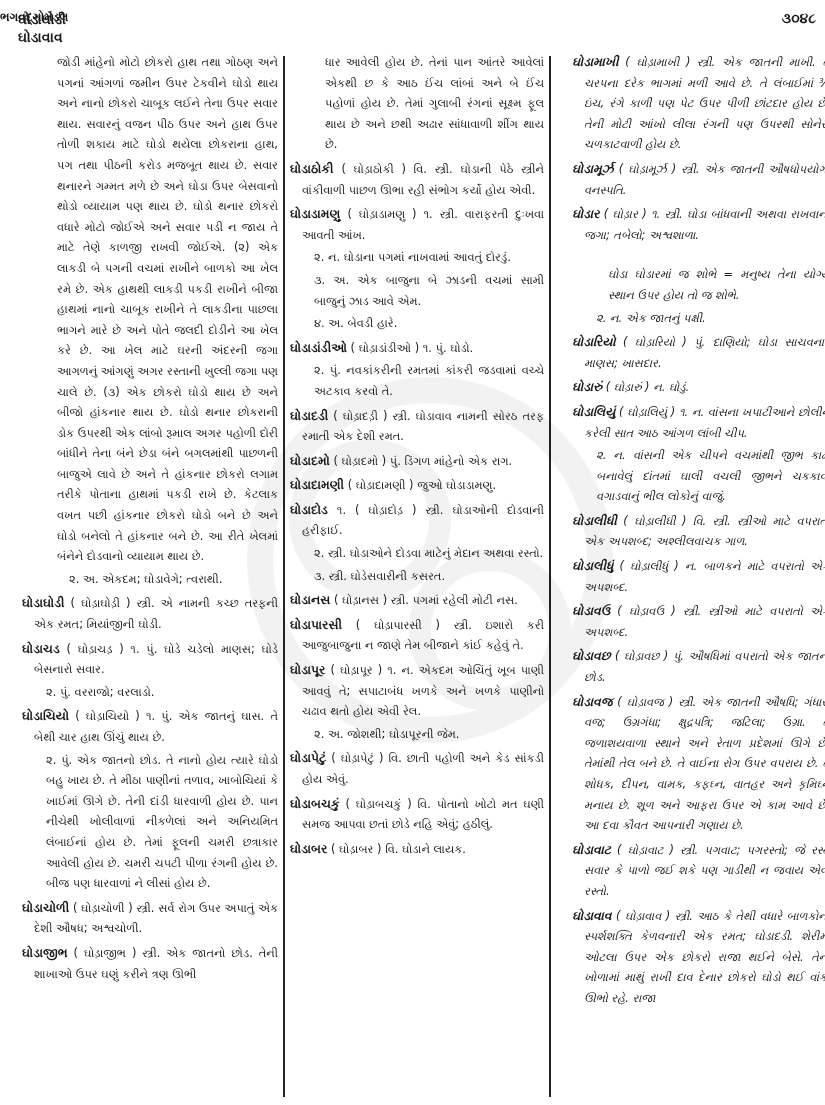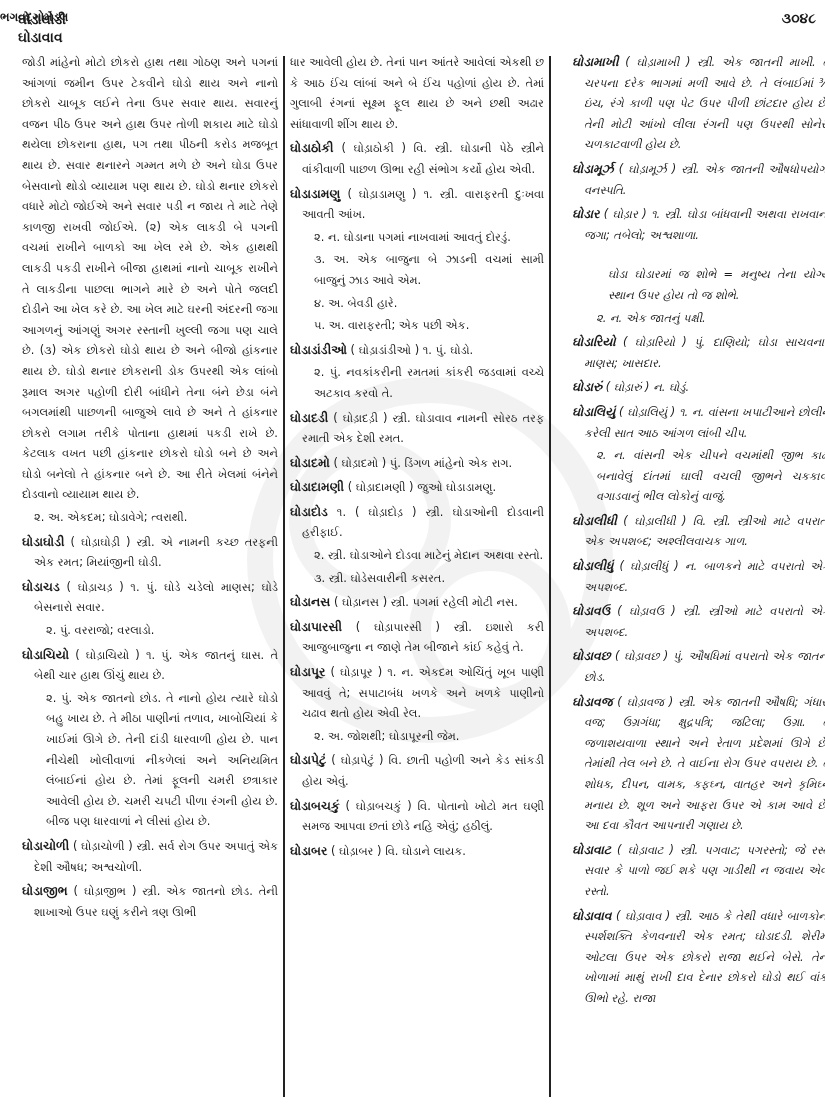--- a/index.html
+++ b/index.html
@@ -31,21 +31,21 @@
   }
   .col1 { left: 22px; width: 256px; }
   .col2 { left: 290px; width: 254px; }
   .col3 { left: 572px; width: 258px; font-style: italic; }
   .divider {
     position: absolute; top: 56px; bottom: 8px; width: 2px; background: #222;
   }
   .div1 { left: 283px; }
   .div2 { left: 549px; }
   .entry { margin: 0 0 4px 0; padding-left: 12px; text-indent: -12px; }
-  .entry.cont { padding-left: 0; text-indent: 0; }
+  .entry.cont { padding-left: 0; text-indent: 0; margin-left: 35px; }
   .hw { font-weight: bold; font-size: 12.4px; }
   .sense { display: block; padding-left: 12px; text-indent: 0; margin-top: 2px; }
   .proverb { display: block; padding-left: 24px; text-indent: 0; margin-top: 19px; }
 </style>
 </head>
 <body>
 
 <div class="page">
 
   <svg class="watermark" viewBox="0 0 380 460">
@@ -68,21 +68,21 @@
       <div class="entry cont"><span>જોડી માંહેનો મોટો છોકરો હાથ તથા ગોઠણ અને પગનાં આંગળાં જમીન ઉપર ટેકવીને ઘોડો થાય અને નાનો છોકરો ચાબૂક લઈને તેના ઉપર સવાર થાય. સવારનું વજન પીઠ ઉપર અને હાથ ઉપર તોળી શકાય માટે ઘોડો થયેલા છોકરાના હાથ, પગ તથા પીઠની કરોડ મજબૂત થાય છે. સવાર થનારને ગમ્મત મળે છે અને ઘોડા ઉપર બેસવાનો થોડો વ્યાયામ પણ થાય છે. ઘોડો થનાર છોકરો વધારે મોટો જોઈએ અને સવાર પડી ન જાય તે માટે તેણે કાળજી રાખવી જોઈએ. (૨) એક લાકડી બે પગની વચમાં રાખીને બાળકો આ ખેલ રમે છે. એક હાથથી લાકડી પકડી રાખીને બીજા હાથમાં નાનો ચાબૂક રાખીને તે લાકડીના પાછલા ભાગને મારે છે અને પોતે જલદી દોડીને આ ખેલ કરે છે. આ ખેલ માટે ઘરની અંદરની જગા આગળનું આંગણું અગર રસ્તાની ખુલ્લી જગા પણ ચાલે છે. (૩) એક છોકરો ઘોડો થાય છે અને બીજો હાંકનાર થાય છે. ઘોડો થનાર છોકરાની ડોક ઉપરથી એક લાંબો રૂમાલ અગર પહોળી દોરી બાંધીને તેના બંને છેડા બંને બગલમાંથી પાછળની બાજુએ લાવે છે અને તે હાંકનાર છોકરો લગામ તરીકે પોતાના હાથમાં પકડી રાખે છે. કેટલાક વખત પછી હાંકનાર છોકરો ઘોડો બને છે અને ઘોડો બનેલો તે હાંકનાર બને છે. આ રીતે ખેલમાં બંનેને દોડવાનો વ્યાયામ થાય છે.</span><span class="sense">૨. અ. એકદમ; ઘોડાવેગે; ત્વરાથી.</span></div>
       <div class="entry"><span class="hw">ઘોડાઘોડી</span> <span>( ઘોડ઼ાઘોડ઼ી )</span> <span>સ્ત્રી. એ નામની કચ્છ તરફની એક રમત; મિયાંજીની ઘોડી.</span></div>
       <div class="entry"><span class="hw">ઘોડાચડ</span> <span>( ઘોડ઼ાચડ઼ )</span> <span>૧. પું. ઘોડે ચડેલો માણસ; ઘોડે બેસનારો સવાર.</span><span class="sense">૨. પું. વરરાજો; વરલાડો.</span></div>
       <div class="entry"><span class="hw">ઘોડાચિયો</span> <span>( ઘોડ઼ાચિયો )</span> <span>૧. પું. એક જાતનું ઘાસ. તે બેથી ચાર હાથ ઊંચું થાય છે.</span><span class="sense">૨. પું. એક જાતનો છોડ. તે નાનો હોય ત્યારે ઘોડો બહુ ખાય છે. તે મીઠા પાણીનાં તળાવ, ખાબોચિયાં કે ખાઈમાં ઊગે છે. તેની દાંડી ધારવાળી હોય છે. પાન નીચેથી ખોલીવાળાં નીકળેલાં અને અનિયમિત લંબાઈનાં હોય છે. તેમાં ફૂલની ચમરી છત્રાકાર આવેલી હોય છે. ચમરી ચપટી પીળા રંગની હોય છે. બીજ પણ ધારવાળાં ને લીસાં હોય છે.</span></div>
       <div class="entry"><span class="hw">ઘોડાચોળી</span> <span>( ઘોડ઼ાચોળી )</span> <span>સ્ત્રી. સર્વ રોગ ઉપર અપાતું એક દેશી ઔષધ; અશ્વચોળી.</span></div>
       <div class="entry"><span class="hw">ઘોડાજીભ</span> <span>( ઘોડ઼ાજીભ )</span> <span>સ્ત્રી. એક જાતનો છોડ. તેની શાખાઓ ઉપર ઘણું કરીને ત્રણ ઊભી</span></div>
     </div>
   <div class="col col2">
       <div class="entry cont"><span>ધાર આવેલી હોય છે. તેનાં પાન આંતરે આવેલાં એકથી છ કે આઠ ઈંચ લાંબાં અને બે ઈંચ પહોળાં હોય છે. તેમાં ગુલાબી રંગનાં સૂક્ષ્મ ફૂલ થાય છે અને છથી અઢાર સાંધાવાળી શીંગ થાય છે.</span></div>
       <div class="entry"><span class="hw">ઘોડાઠોકી</span> <span>( ઘોડ઼ાઠોકી )</span> <span>વિ. સ્ત્રી. ઘોડાની પેઠે સ્ત્રીને વાંકીવાળી પાછળ ઊભા રહી સંભોગ કર્યો હોય એવી.</span></div>
-      <div class="entry"><span class="hw">ઘોડાડામણુ</span> <span>( ઘોડ઼ાડામણુ )</span> <span>૧. સ્ત્રી. વારાફરતી દુઃખવા આવતી આંખ.</span><span class="sense">૨. ન. ઘોડાના પગમાં નાખવામાં આવતું દોરડું.</span><span class="sense">૩. અ. એક બાજુના બે ઝાડની વચમાં સામી બાજુનું ઝાડ આવે એમ.</span><span class="sense">૪. અ. બેવડી હારે.</span><span class="sense">૫. અ. વારાફરતી; એક પછી એક.</span></div>
+      <div class="entry"><span class="hw">ઘોડાડામણુ</span> <span>( ઘોડ઼ાડામણુ )</span> <span>૧. સ્ત્રી. વારાફરતી દુઃખવા આવતી આંખ.</span><span class="sense">૨. ન. ઘોડાના પગમાં નાખવામાં આવતું દોરડું.</span><span class="sense">૩. અ. એક બાજુના બે ઝાડની વચમાં સામી બાજુનું ઝાડ આવે એમ.</span><span class="sense">૪. અ. બેવડી હારે.</span></div>
       <div class="entry"><span class="hw">ઘોડાડાંડીઓ</span> <span>( ઘોડ઼ાડાંડીઓ )</span> <span>૧. પું. ઘોડો.</span><span class="sense">૨. પું. નવકાંકરીની રમતમાં કાંકરી જડવામાં વચ્ચે અટકાવ કરવો તે.</span></div>
       <div class="entry"><span class="hw">ઘોડાદડી</span> <span>( ઘોડ઼ાદડ઼ી )</span> <span>સ્ત્રી. ઘોડાવાવ નામની સોરઠ તરફ રમાતી એક દેશી રમત.</span></div>
       <div class="entry"><span class="hw">ઘોડાદમો</span> <span>( ઘોડ઼ાદમો )</span> <span>પું. ડિંગળ માંહેનો એક રાગ.</span></div>
       <div class="entry"><span class="hw">ઘોડાદામણી</span> <span>( ઘોડ઼ાદામણી )</span> <span>જુઓ ઘોડાડામણુ.</span></div>
       <div class="entry"><span class="hw">ઘોડાદોડ</span> <span>૧. ( ઘોડ઼ાદોડ઼ )</span> <span>સ્ત્રી. ઘોડાઓની દોડવાની હરીફાઈ.</span><span class="sense">૨. સ્ત્રી. ઘોડાઓને દોડવા માટેનું મેદાન અથવા રસ્તો.</span><span class="sense">૩. સ્ત્રી. ઘોડેસવારીની કસરત.</span></div>
       <div class="entry"><span class="hw">ઘોડાનસ</span> <span>( ઘોડ઼ાનસ )</span> <span>સ્ત્રી. પગમાં રહેલી મોટી નસ.</span></div>
       <div class="entry"><span class="hw">ઘોડાપારસી</span> <span>( ઘોડ઼ાપારસી )</span> <span>સ્ત્રી. ઇશારો કરી આજુબાજુના ન જાણે તેમ બીજાને કાંઈ કહેવું તે.</span></div>
       <div class="entry"><span class="hw">ઘોડાપૂર</span> <span>( ઘોડ઼ાપૂર )</span> <span>૧. ન. એકદમ ઓચિંતું ખૂબ પાણી આવવું તે; સપાટાબંધ ખળકે અને ખળકે પાણીનો ચઢાવ થતો હોય એવી રેલ.</span><span class="sense">૨. અ. જોશથી; ઘોડાપૂરની જેમ.</span></div>
       <div class="entry"><span class="hw">ઘોડાપેટું</span> <span>( ઘોડ઼ાપેટું )</span> <span>વિ. છાતી પહોળી અને કેડ સાંકડી હોય એવું.</span></div>
       <div class="entry"><span class="hw">ઘોડાબચકું</span> <span>( ઘોડ઼ાબચકું )</span> <span>વિ. પોતાનો ખોટો મત ઘણી સમજ આપવા છતાં છોડે નહિ એવું; હઠીલું.</span></div>

